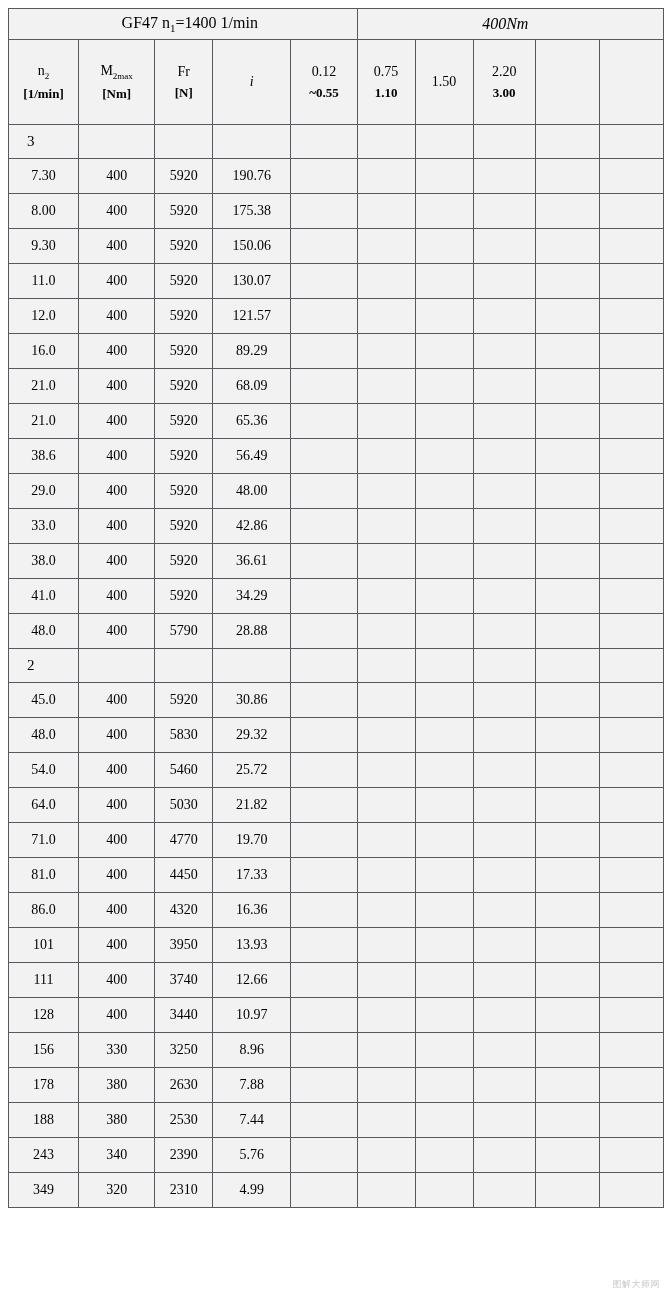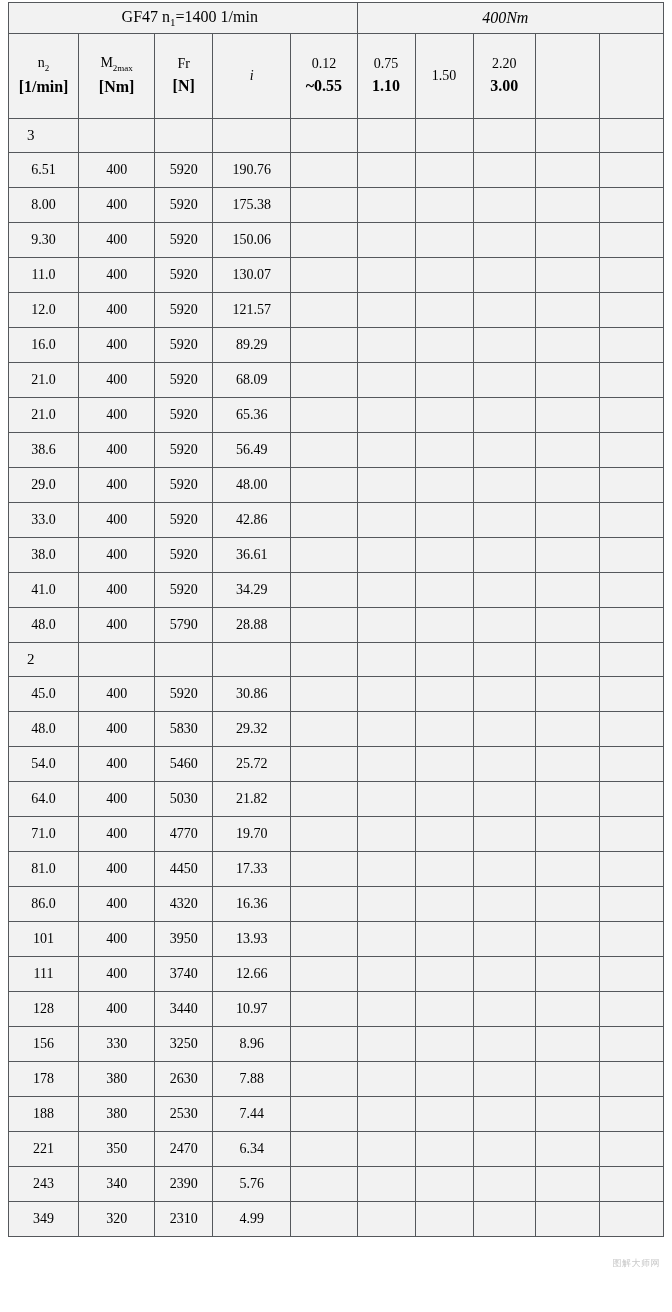--- a/index.html
+++ b/index.html
@@ -12,21 +12,21 @@
     height: 1312px;
     font-family: "Liberation Serif", serif;
     color: #000000;
     overflow: hidden;
   }
 
   .sheet {
     width: 672px;
     height: 1312px;
     box-sizing: border-box;
-    padding: 2px 8px 0 8px;
+    padding: 8px 8px 0 8px;
     position: relative;
   }
 
   table.spec {
     border-collapse: collapse;
     width: 656px;
     table-layout: fixed;
     background: #ffffff;
   }
 
@@ -62,21 +62,21 @@
 
   
   .head-row td {
     height: 84px;
     font-size: 14px;
     font-weight: bold;
     line-height: 1.55;
   }
   .head-row .u {
     display: block;
-    font-size: 16px;
+    font-size: 13px;
     font-weight: bold;
   }
   .head-row .tiny {
     font-size: 9px;
     vertical-align: sub;
   }
   .head-row .i-cell {
     font-style: italic;
     font-size: 14px;
   }
@@ -95,21 +95,21 @@
   
   .data-row td {
     height: 34px;
     font-size: 14px;
   }
 
   
   .watermark {
     position: absolute;
     right: 12px;
-    bottom: 42px;
+    bottom: 21px;
     font-family: Liberation Serif, serif;
     font-size: 9px;
     color: #c9c9c9;
     letter-spacing: 0.5px;
     pointer-events: none;
     text-align: right;
   }
 </style>
 </head>
 <body>
@@ -187,21 +187,21 @@
         <td></td>
         <td></td>
         <td></td>
         <td></td>
         <td></td>
         <td></td>
         <td></td>
       </tr>
 
       <tr class="data-row">
-        <td>6.51</td>
+        <td>7.30</td>
         <td>400</td>
         <td>5920</td>
         <td>190.76</td>
         <td></td>
         <td></td>
         <td></td>
         <td></td>
         <td></td>
         <td></td>
       </tr>
@@ -525,32 +525,20 @@
         <td>2530</td>
         <td>7.44</td>
         <td></td>
         <td></td>
         <td></td>
         <td></td>
         <td></td>
         <td></td>
       </tr>
       <tr class="data-row">
-        <td>221</td>
-        <td>350</td>
-        <td>2470</td>
-        <td>6.34</td>
-        <td></td>
-        <td></td>
-        <td></td>
-        <td></td>
-        <td></td>
-        <td></td>
-      </tr>
-      <tr class="data-row">
         <td>243</td>
         <td>340</td>
         <td>2390</td>
         <td>5.76</td>
         <td></td>
         <td></td>
         <td></td>
         <td></td>
         <td></td>
         <td></td>

